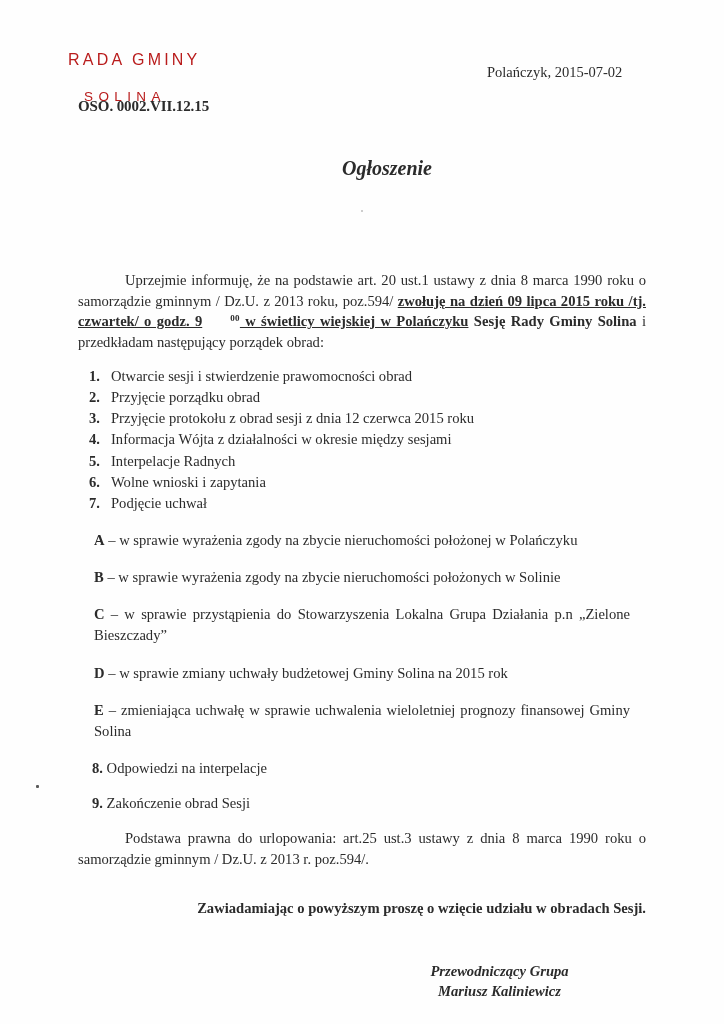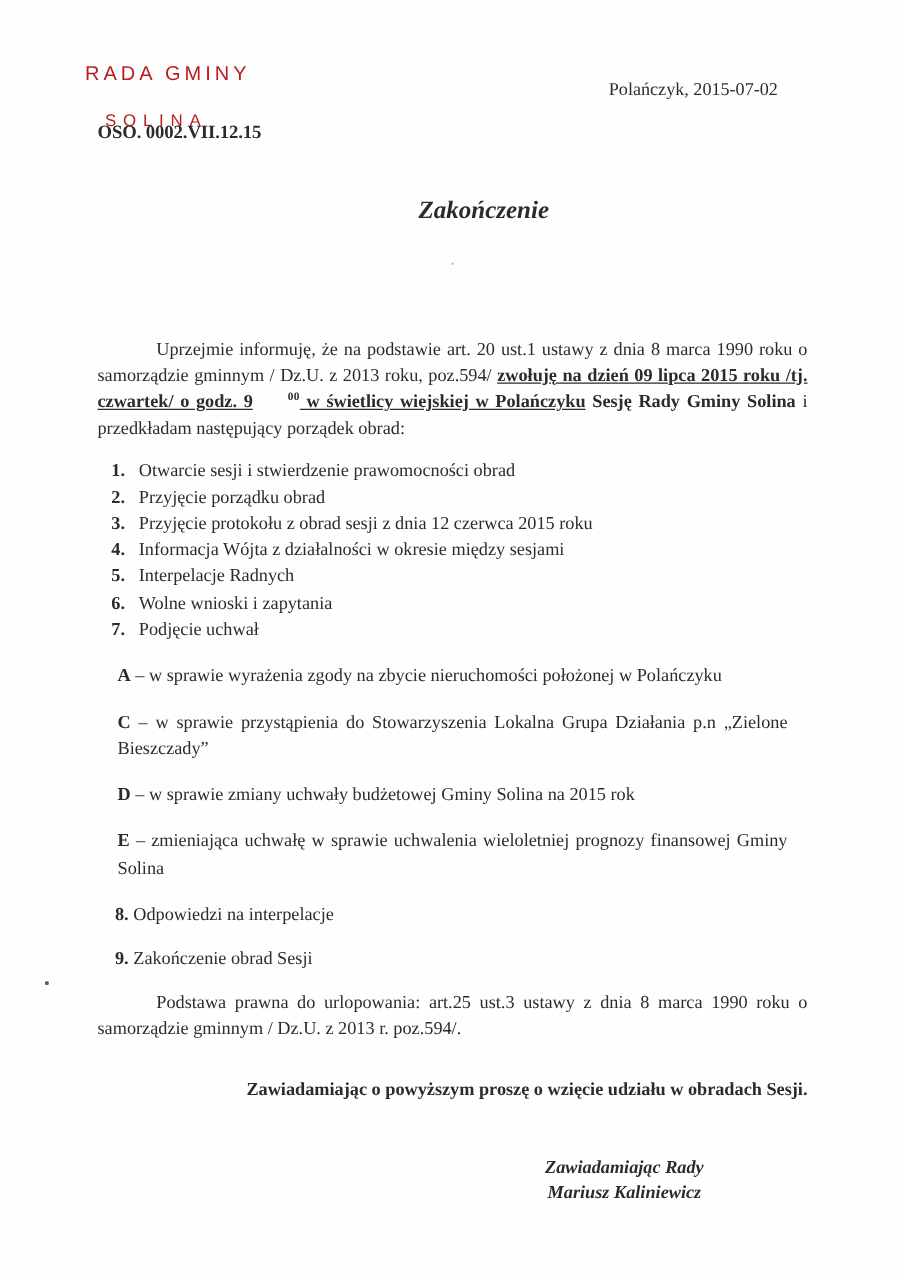--- a/index.html
+++ b/index.html
@@ -184,54 +184,55 @@
 
   <div class="letterhead">
     <div class="lh-line1">RADA GMINY</div>
     <div class="lh-line2">SOLINA</div>
   </div>
 
   <div class="doc-ref">OSO. 0002.VII.12.15</div>
 
   <div class="place-date">Polańczyk, 2015-07-02</div>
 
-  <div class="title">Zakończenie</div>
+  <div class="title">Ogłoszenie</div>
 
   <div class="body-block">
 
     <p class="para indent"><span>Uprzejmie informuję, że na podstawie art. 20 ust.1 ustawy z dnia 8 marca 1990 roku o samorządzie gminnym / Dz.U. z 2013 roku, poz.594/ </span><span class="u-b">zwołuję na dzień 09 lipca 2015 roku /tj. czwartek/ o godz. 9</span><sup class="time">00</sup><span class="u-b"> w świetlicy wiejskiej w Polańczyku</span><span class="b">  Sesję Rady Gminy Solina</span><span> i przedkładam następujący porządek obrad:</span></p>
 
     <ol class="agenda">
       <li><span class="num">1.</span><span>Otwarcie sesji i stwierdzenie prawomocności obrad</span></li>
       <li><span class="num">2.</span><span>Przyjęcie porządku obrad</span></li>
       <li><span class="num">3.</span><span>Przyjęcie protokołu z obrad sesji z dnia 12 czerwca 2015 roku</span></li>
       <li><span class="num">4.</span><span>Informacja Wójta z działalności w okresie między sesjami</span></li>
       <li><span class="num">5.</span><span>Interpelacje Radnych</span></li>
       <li><span class="num">6.</span><span>Wolne wnioski i zapytania</span></li>
       <li><span class="num">7.</span><span>Podjęcie uchwał</span></li>
     </ol>
 
     <div class="subitems">
       <p class="subitem"><span class="ltr">A</span><span> –  w sprawie wyrażenia zgody na zbycie nieruchomości położonej w Polańczyku</span></p>
+      <p class="subitem"><span class="ltr">B</span><span> – w sprawie wyrażenia zgody na zbycie nieruchomości położonych w Solinie</span></p>
       <p class="subitem"><span class="ltr">C</span><span> –   w sprawie przystąpienia do Stowarzyszenia Lokalna Grupa Działania p.n „Zielone Bieszczady”</span></p>
       <p class="subitem"><span class="ltr">D</span><span> – w sprawie zmiany uchwały budżetowej Gminy Solina na 2015 rok</span></p>
       <p class="subitem"><span class="ltr">E</span><span> –   zmieniająca uchwałę w sprawie uchwalenia  wieloletniej  prognozy finansowej Gminy Solina</span></p>
     </div>
 
     <div>
       <p class="tail-item"><span class="num">8.</span><span> Odpowiedzi na interpelacje</span></p>
       <p class="tail-item"><span class="num">9.</span><span> Zakończenie obrad Sesji</span></p>
     </div>
 
     <p class="para indent legal">Podstawa prawna do urlopowania: art.25 ust.3 ustawy z dnia 8 marca 1990 roku o samorządzie gminnym / Dz.U. z 2013 r.  poz.594/.</p>
 
     <p class="closing">Zawiadamiając o powyższym proszę o wzięcie udziału w obradach Sesji.</p>
 
     <div class="signature">
-      <div>Zawiadamiając Rady</div>
+      <div>Przewodniczący Grupa</div>
       <div>Mariusz Kaliniewicz</div>
     </div>
 
   </div>
 
   <div class="speck"></div>
   <div class="speck2"></div>
 
 </div>
 

